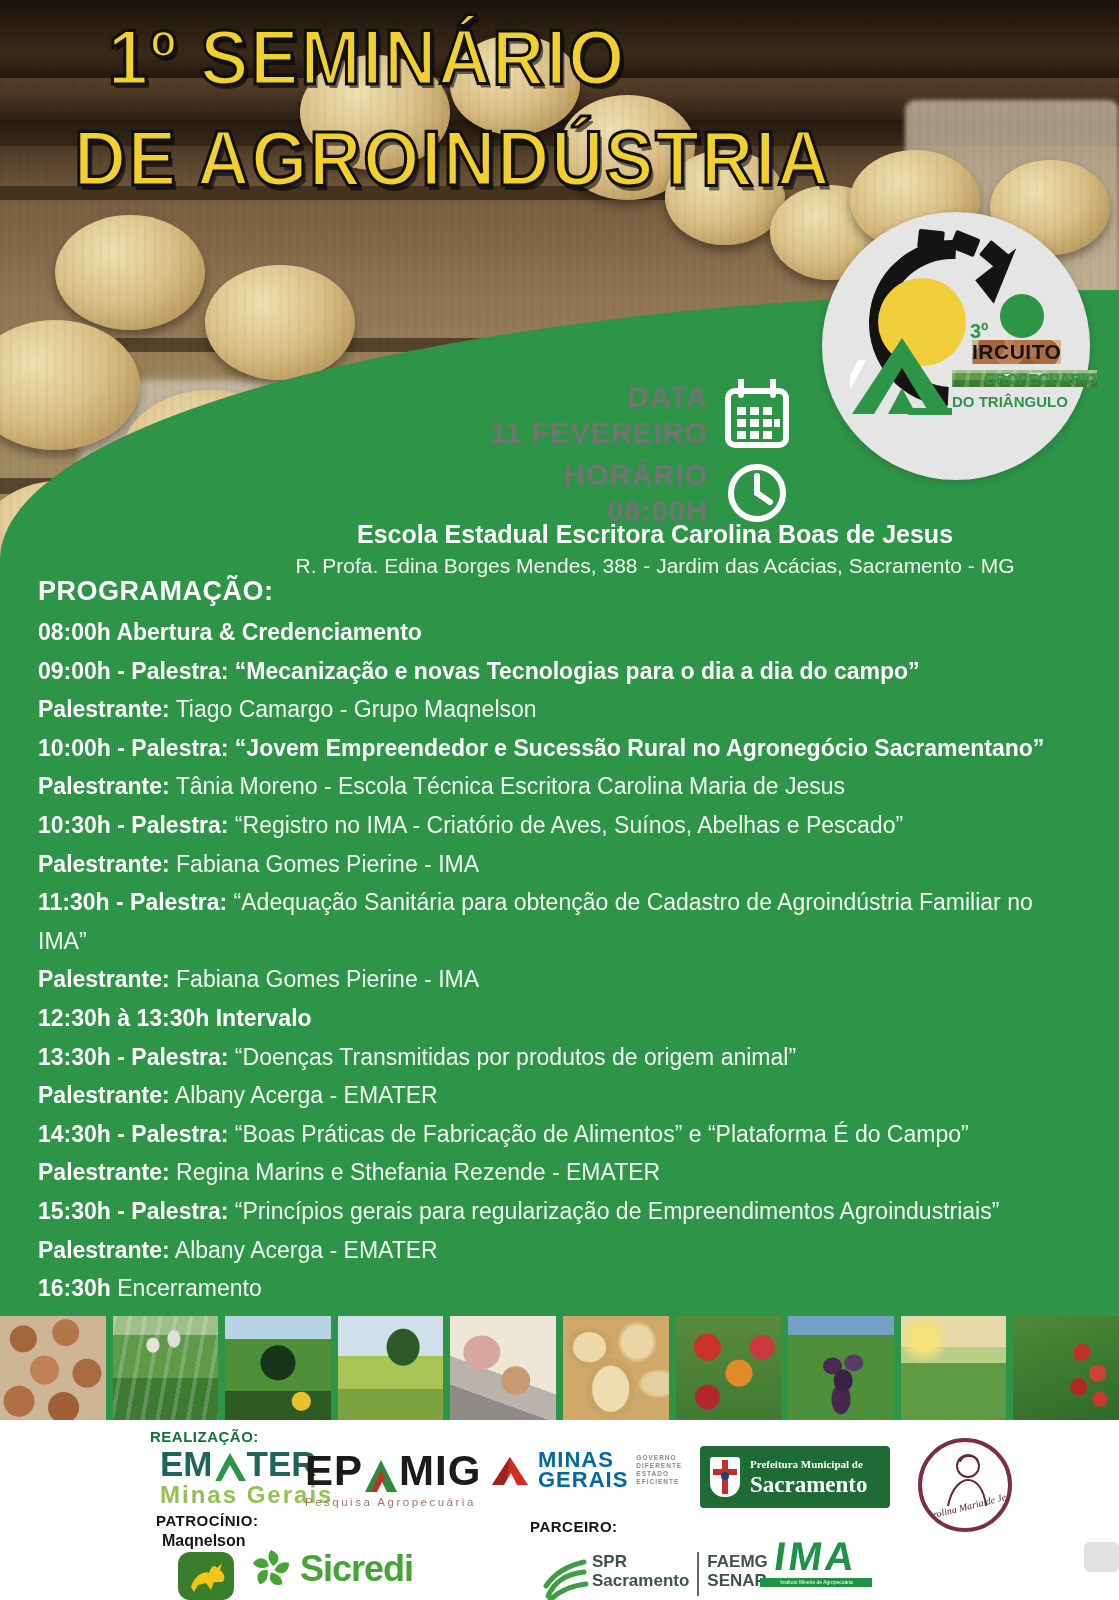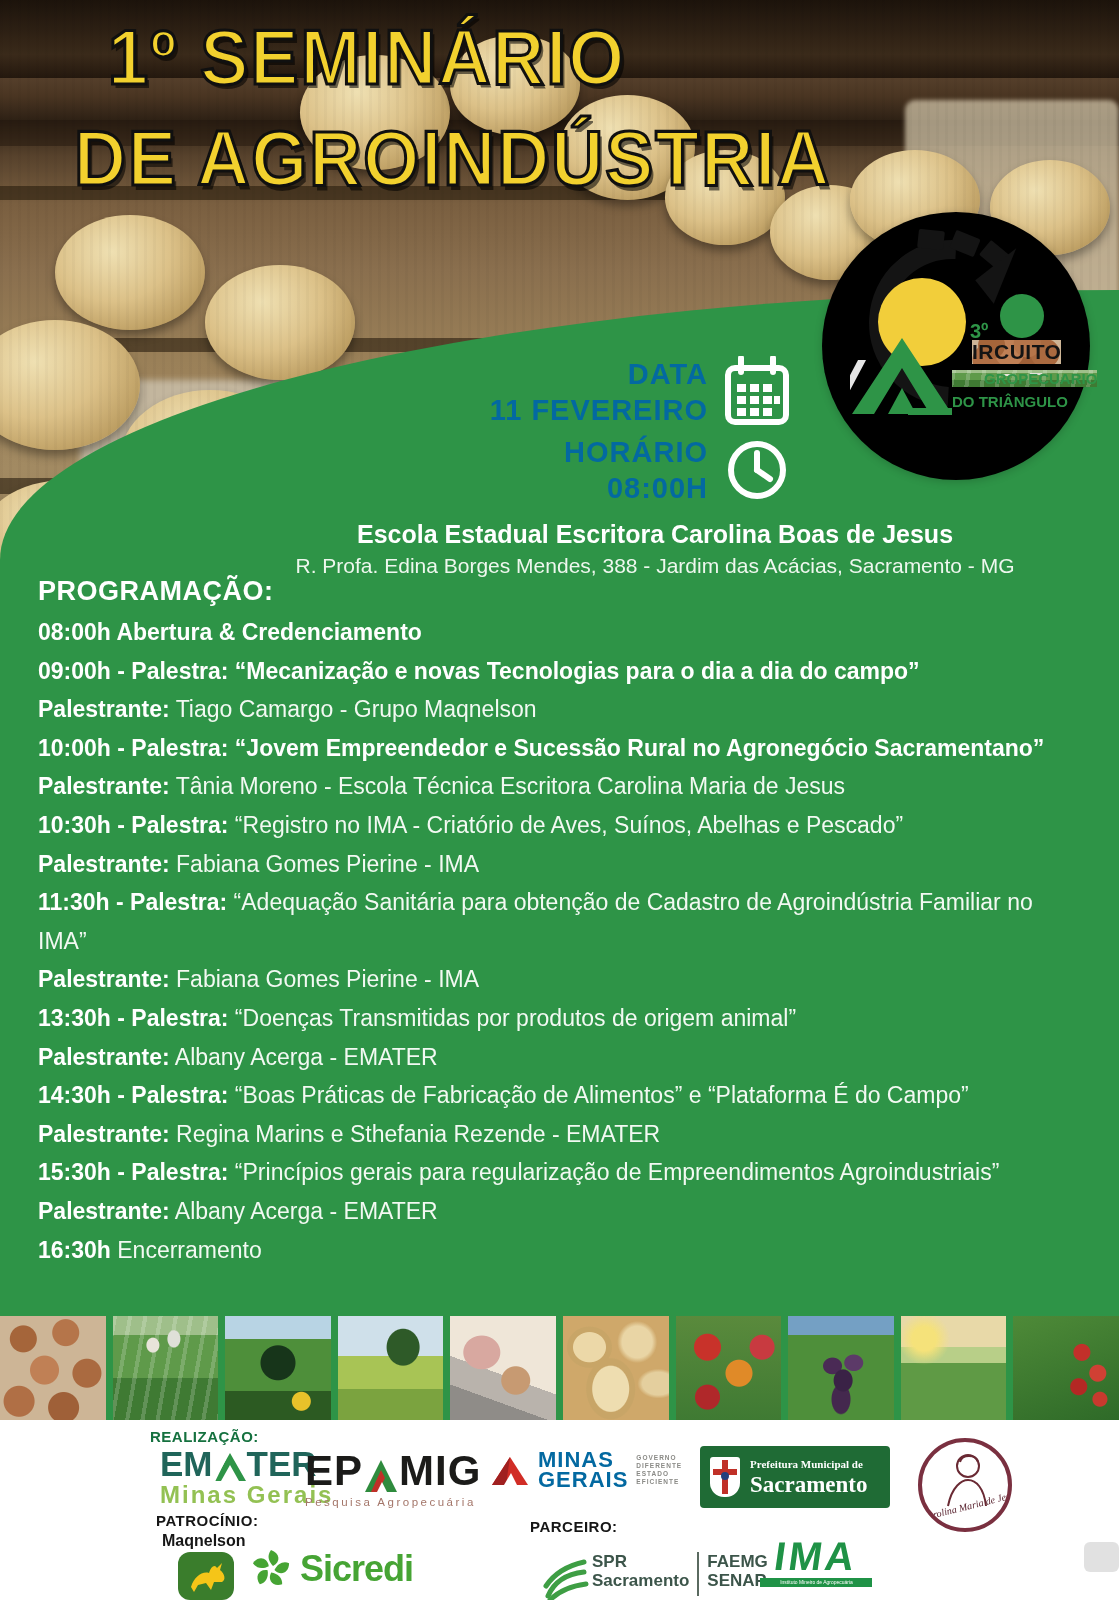--- a/index.html
+++ b/index.html
@@ -31,39 +31,39 @@
     -webkit-text-stroke:3px #101010;text-shadow:3px 4px 0 rgba(0,0,0,.55);
     transform:scaleY(1.08);transform-origin:top left;}
   .title .l2{margin-left:-34px;display:block;margin-top:22px;}
 
   
   .green{position:absolute;left:0;top:290px;width:1119px;height:1130px;background:#2e9447;
     border-top-left-radius:100% 270px;z-index:5;}
 
   
   .badge{position:absolute;left:822px;top:212px;width:268px;height:268px;border-radius:50%;
-    background:#000000;z-index:40;box-shadow:0 2px 8px rgba(0,0,0,.18);}
+    background:#e5e5e5;z-index:40;box-shadow:0 2px 8px rgba(0,0,0,.18);}
   .badge .ring{position:absolute;left:47px;top:28px;width:128px;height:128px;border-radius:50%;
     border:19px solid #141414;border-right-color:transparent;border-top-color:transparent;
     transform:rotate(48deg);}
   .badge .dash{position:absolute;background:#141414;width:26px;height:19px;border-radius:2px;}
   .badge .yellow{position:absolute;left:56px;top:66px;width:88px;height:88px;border-radius:50%;
     background:#f2ce3a;}
   .badge .arrow{position:absolute;left:168px;top:38px;width:0;height:0;
     border-left:30px solid transparent;border-top:52px solid #141414;transform:rotate(-128deg);}
   .badge .gdot{position:absolute;left:178px;top:82px;width:44px;height:44px;border-radius:50%;
     background:#2e9447;}
   .badge .t3{position:absolute;left:148px;top:108px;color:#2e9447;font-weight:800;font-size:20px;}
   .badge .t1{position:absolute;left:150px;top:128px;color:#141414;font-weight:800;font-size:21px;
     letter-spacing:.5px;}
   .badge .t2{position:absolute;left:130px;top:158px;color:#2e9447;font-weight:800;font-size:15px;padding-left:32px;}
   .badge .t4{position:absolute;left:130px;top:181px;color:#2e9447;font-weight:800;font-size:15px;}
 
   
-  .event{position:absolute;left:468px;top:356px;z-index:20;color:#0369a1;}
+  .event{position:absolute;left:468px;top:379px;z-index:20;color:#737373;}
   .event .row{display:flex;align-items:center;}
   .event .txt{width:240px;text-align:right;font-weight:800;letter-spacing:1px;}
   .event .txt .big{font-size:29px;line-height:36px;}
   .event .icon{width:74px;margin-left:12px;display:flex;justify-content:center;}
 
   .venue{position:absolute;left:200px;top:520px;width:910px;text-align:center;z-index:20;
     color:#fff;font-weight:800;font-size:25px;}
   .address{position:absolute;left:200px;top:554px;width:910px;text-align:center;z-index:20;
     color:#eef7ee;font-size:21px;}
 
@@ -285,20 +285,21 @@
     <div id="program-list">
         <div class="prog-line"><span class="b">08:00h  Abertura &amp; Credenciamento</span><span></span></div>
         <div class="prog-line"><span class="b">09:00h - Palestra: “Mecanização e novas Tecnologias para o dia a dia do campo”</span><span></span></div>
         <div class="prog-line"><span class="b">Palestrante:</span><span> Tiago Camargo - Grupo Maqnelson</span></div>
         <div class="prog-line"><span class="b">10:00h - Palestra: “Jovem Empreendedor e Sucessão Rural no Agronegócio Sacramentano”</span><span></span></div>
         <div class="prog-line"><span class="b">Palestrante:</span><span> Tânia Moreno - Escola Técnica Escritora Carolina Maria de Jesus</span></div>
         <div class="prog-line"><span class="b">10:30h - Palestra:</span><span> “Registro no IMA - Criatório de Aves, Suínos, Abelhas e Pescado”</span></div>
         <div class="prog-line"><span class="b">Palestrante:</span><span> Fabiana Gomes Pierine - IMA</span></div>
         <div class="prog-line"><span class="b">11:30h  - Palestra:</span><span> “Adequação Sanitária para obtenção de Cadastro de Agroindústria Familiar no IMA”</span></div>
         <div class="prog-line"><span class="b">Palestrante:</span><span> Fabiana Gomes Pierine - IMA</span></div>
+        <div class="prog-line"><span class="b">12:30h à 13:30h Intervalo</span><span></span></div>
         <div class="prog-line"><span class="b">13:30h - Palestra:</span><span> “Doenças Transmitidas por produtos de origem animal”</span></div>
         <div class="prog-line"><span class="b">Palestrante:</span><span> Albany Acerga - EMATER</span></div>
         <div class="prog-line"><span class="b">14:30h - Palestra:</span><span> “Boas Práticas de Fabricação de Alimentos” e “Plataforma É do Campo”</span></div>
         <div class="prog-line"><span class="b">Palestrante:</span><span> Regina Marins e Sthefania Rezende - EMATER</span></div>
         <div class="prog-line"><span class="b">15:30h - Palestra:</span><span> “Princípios gerais para regularização de Empreendimentos Agroindustriais”</span></div>
         <div class="prog-line"><span class="b">Palestrante:</span><span> Albany Acerga - EMATER</span></div>
         <div class="prog-line"><span class="b">16:30h</span><span>  Encerramento</span></div>
       </div>
   </div>
 

